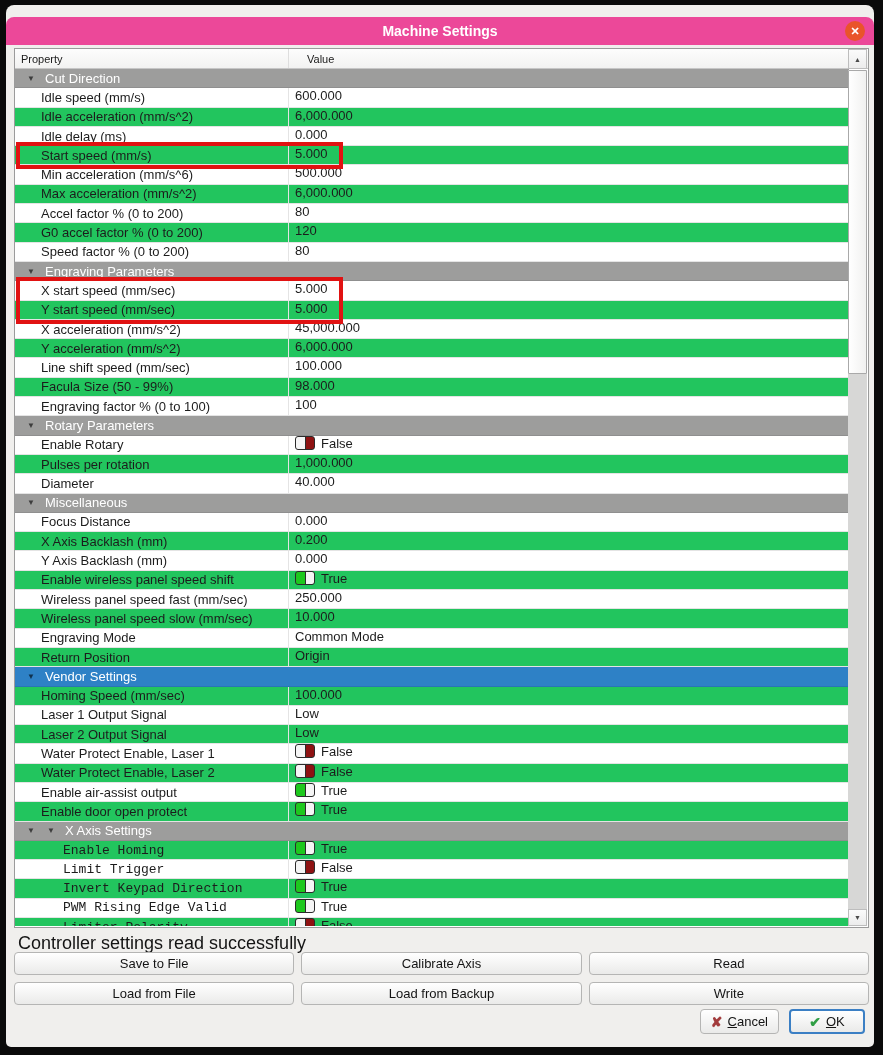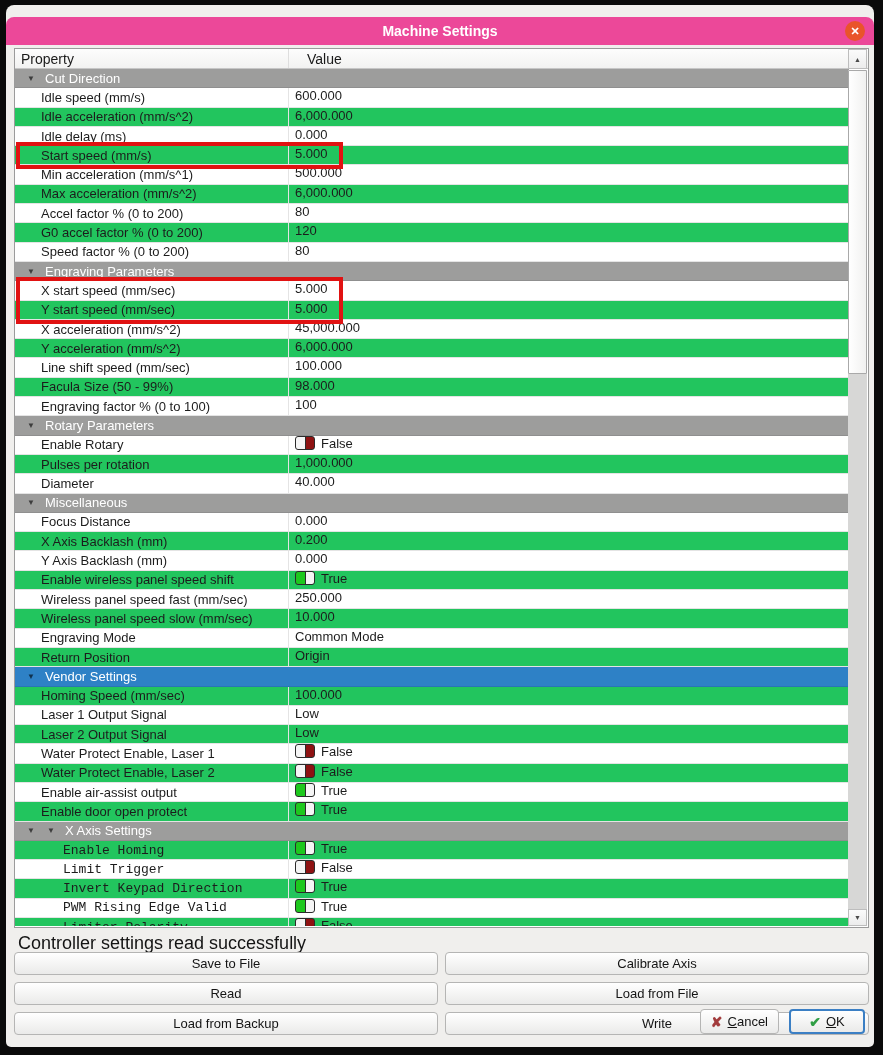--- a/index.html
+++ b/index.html
@@ -11,21 +11,21 @@
   .titlebar { position:absolute; left:0; top:12px; right:0; height:28px; background:#ec4899;
               border-radius:8px 8px 0 0; display:flex; align-items:center; justify-content:center; }
   .title { color:#ffffff; font-size:14px; font-weight:bold; }
   .close-btn { position:absolute; right:9px; top:4px; width:20px; height:20px; border-radius:50%;
                background:#e9542a; color:#fff; font-size:11px; font-weight:bold; line-height:20px;
                text-align:center; cursor:pointer; }
   
   .tbl { position:absolute; left:8px; top:43px; width:855px; height:880px; background:#ffffff;
          border:1px solid #9b9b9b; }
   .tbl-head { height:20px; background:linear-gradient(#fdfdfd,#f2f2f1); border-bottom:1px solid #c6c6c6;
-              display:flex; font-size:14px; color:#1a1a1a; align-items:center; padding-right:19px; }
+              display:flex; font-size:11px; color:#1a1a1a; align-items:center; padding-right:19px; }
   .h-prop { width:273px; padding-left:6px; }
   .h-val  { flex:1; padding-left:18px; border-left:1px solid #dedede; height:100%; display:flex; align-items:center; }
   .tbl-body { position:relative; height:857px; overflow:hidden; margin-right:19px; }
   .trow { display:flex; height:19.3px; align-items:center; border-bottom:1px solid #e4e4e4;
           font-size:13px; color:#1c1c1c; background:#ffffff; }
   .trow.alt { background:#22c55e; }
   .cell-prop { width:273px; padding-left:26px; overflow:hidden; white-space:nowrap; }
   .trow.lvl2 .cell-prop { padding-left:48px;font-family:Liberation Mono, monospace; }
   .cell-val { flex:1; height:100%; border-left:1px solid #e4e4e4; padding-left:6px;
               display:flex; gap:6px; overflow:hidden; white-space:nowrap; }
@@ -44,21 +44,21 @@
   .sb-btn { position:absolute; left:0; right:0; height:17px; background:linear-gradient(#fbfbfb,#ececec);
             border:1px solid #bdbdbd; display:flex; align-items:center; justify-content:center;
             font-size:7px; color:#4a4a4a; cursor:pointer; }
   .sb-btn.up { top:-21px; height:20px; border-bottom:1px solid #bdbdbd; }
   .sb-btn.down { bottom:0; }
   .sb-thumb { position:absolute; left:0; right:0; top:0; height:304px; background:linear-gradient(to right,#ffffff,#f1f1f0);
               border:1px solid #a9a9a9; border-radius:1px; cursor:grab; }
   
   .status { position:absolute; left:12px; top:928px; font-size:18px; color:#141414; }
   .action-grid { position:absolute; left:8px; top:947px; width:855px; display:grid;
-                 grid-template-columns:1fr 1fr; gap:7px 7px; }
+                 grid-template-columns:1fr 1fr 1fr; gap:7px 7px; }
   .btn { height:23px; background:linear-gradient(#ffffff,#eaeae9); border:1px solid #b5b5b4;
          border-radius:4px; font-size:13px; color:#141414; font-family:"Liberation Sans",sans-serif;
          display:flex; align-items:center; justify-content:center; cursor:pointer; }
   .footer { position:absolute; right:9px; top:1004px; display:flex; gap:10px; }
   .btn.small { padding:0 10px; min-width:76px; height:25px; gap:5px; }
   .btn.ok { border:2px solid #3b7fc4; }
   .x-icon { color:#a23b3c; font-weight:bold; font-size:14px; }
   .check-icon { color:#2f9e44; font-weight:bold; font-size:14px; }
   .mnemonic::first-letter { text-decoration:underline; }
 </style>
@@ -99,21 +99,21 @@
             <span>0.000</span>
           </div>
         </div>
         <div class="trow alt">
           <div class="cell-prop">Start speed (mm/s)</div>
           <div class="cell-val">
             <span>5.000</span>
           </div>
         </div>
         <div class="trow">
-          <div class="cell-prop">Min acceleration (mm/s^1)</div>
+          <div class="cell-prop">Min acceleration (mm/s^6)</div>
           <div class="cell-val">
             <span>500.000</span>
           </div>
         </div>
         <div class="trow alt">
           <div class="cell-prop">Max acceleration (mm/s^2)</div>
           <div class="cell-val">
             <span>6,000.000</span>
           </div>
         </div>

